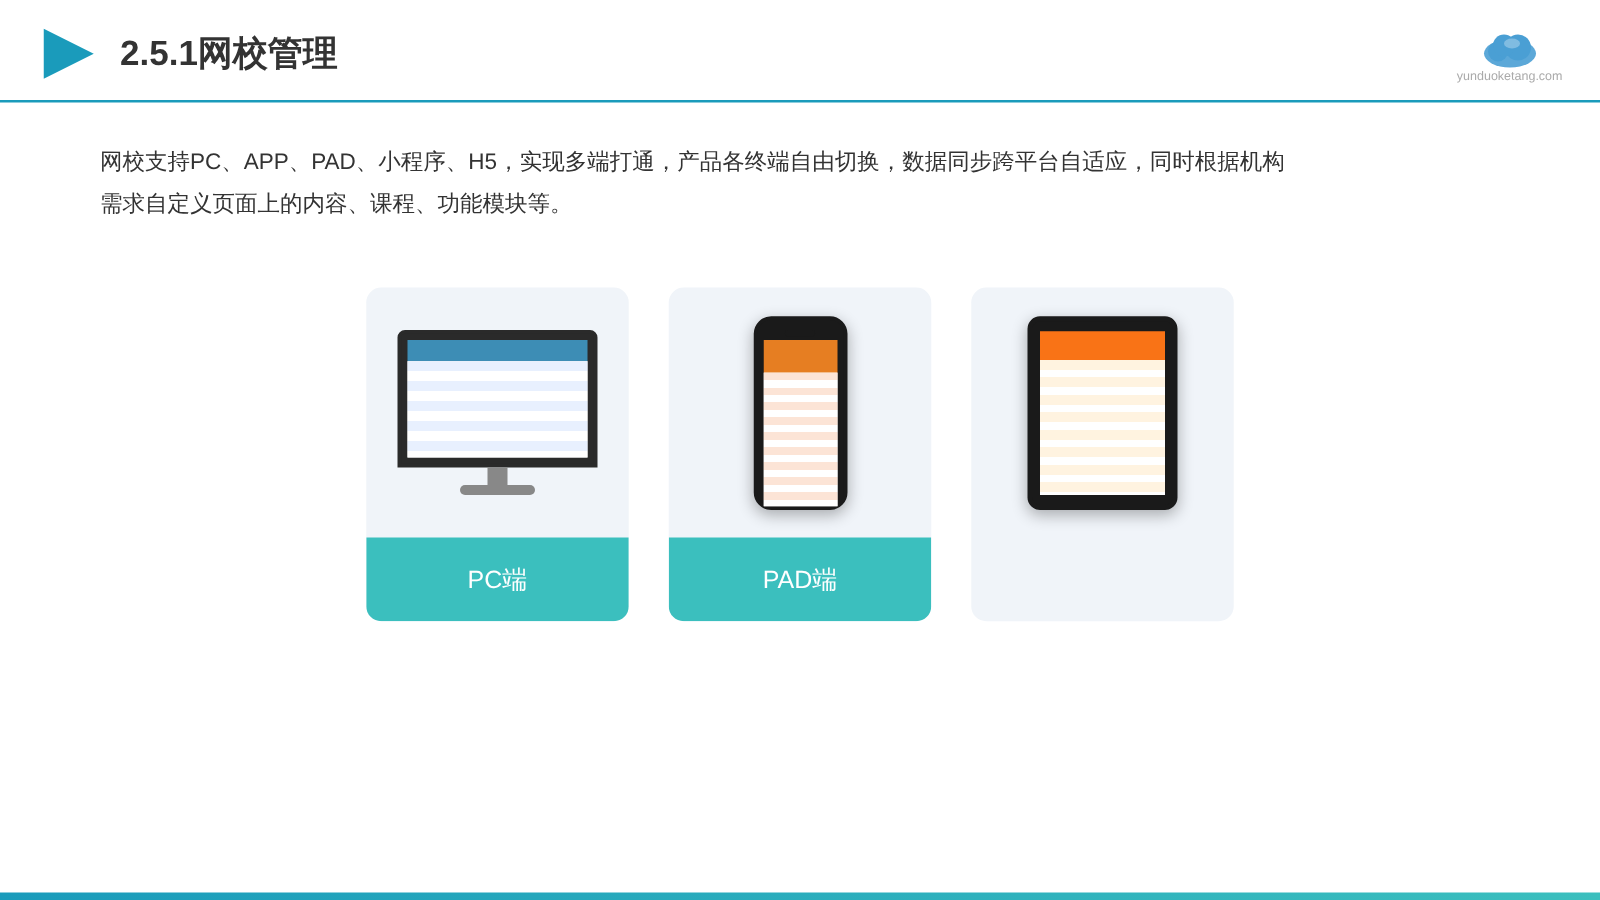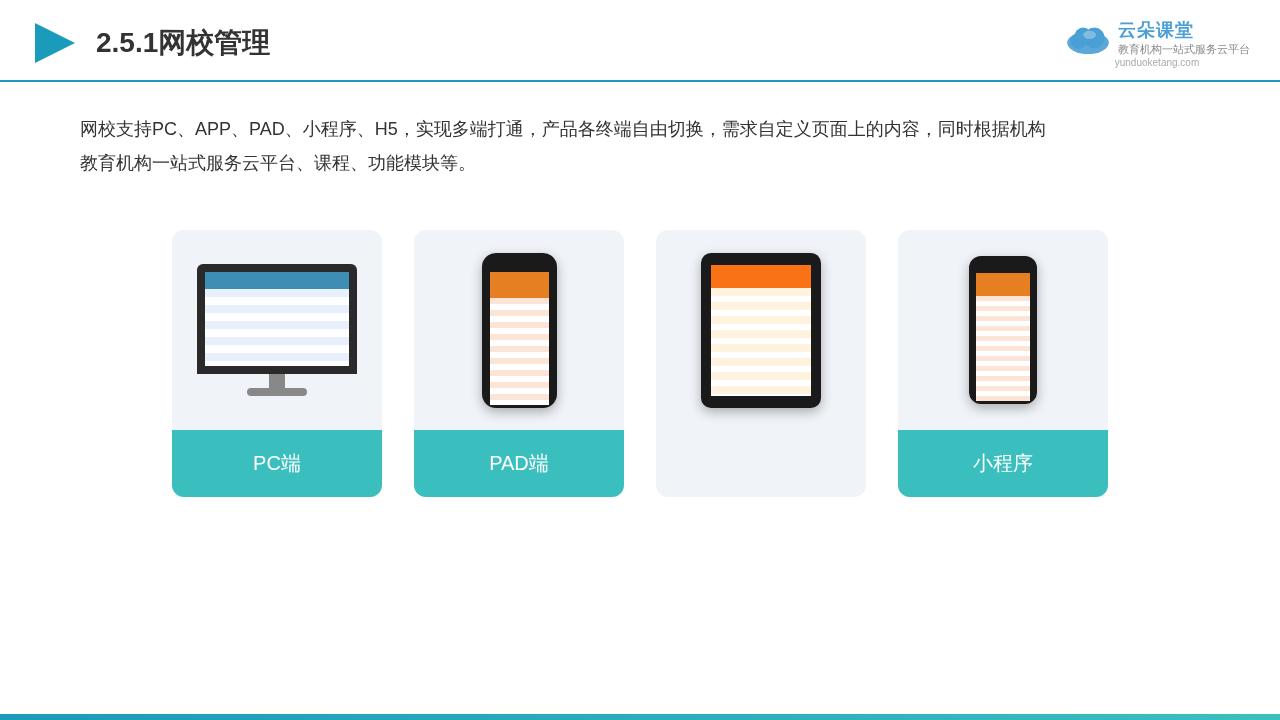--- a/index.html
+++ b/index.html
@@ -278,32 +278,28 @@
     <div class="logo-cloud">
 
       <svg class="cloud-svg" viewBox="0 0 60 44">
         <ellipse cx="30" cy="28" rx="26" ry="14" fill="#4a9fd4" opacity="0.9"></ellipse>
         <circle cx="18" cy="26" r="10" fill="#4a9fd4"></circle>
         <circle cx="38" cy="22" r="13" fill="#4a9fd4"></circle>
         <circle cx="24" cy="20" r="11" fill="#4a9fd4"></circle>
 
         <ellipse cx="32" cy="18" rx="8" ry="5" fill="white" opacity="0.3"></ellipse>
       </svg>
-      <div>
-        <div class="logo-text-main">云朵课堂</div>
-        <div class="logo-subtitle">教育机构一站式服务云平台</div>
-      </div>
     </div>
     <div class="logo-url">yunduoketang.com</div>
   </div>
 </div>
 
 <div class="description">
-  <span>网校支持PC、APP、PAD、小程序、H5，实现多端打通，产品各终端自由切换，需求自定义页面上的内容，同时根据机构</span><br>
-  <span>教育机构一站式服务云平台、课程、功能模块等。</span>
+  <span>网校支持PC、APP、PAD、小程序、H5，实现多端打通，产品各终端自由切换，数据同步跨平台自适应，同时根据机构</span><br>
+  <span>需求自定义页面上的内容、课程、功能模块等。</span>
 </div>
 
 <div class="cards-container">
 
   <div class="card">
     <div class="card-image-area">
       <div class="pc-monitor">
         <div class="monitor-frame">
           <div class="monitor-screen-inner"></div>
         </div>
@@ -325,26 +321,17 @@
   </div>
 
   <div class="card">
     <div class="card-image-area">
       <div class="tablet-frame">
         <div class="tablet-screen-inner"></div>
       </div>
     </div>
   </div>
 
-  <div class="card">
-    <div class="card-image-area">
-      <div class="phone-sm-frame">
-        <div class="phone-sm-notch"></div>
-        <div class="phone-sm-screen-inner"></div>
-      </div>
-    </div>
-    <div class="card-label">小程序</div>
-  </div>
 
 
 </div>
 
 <div class="bottom-bar"></div>
 
 </body></html>

